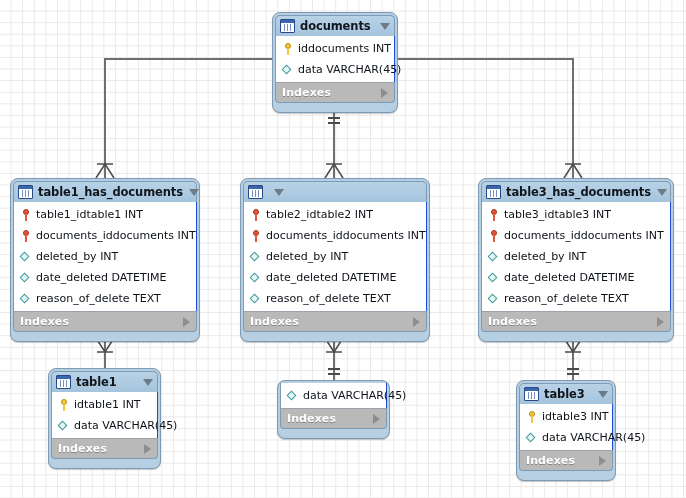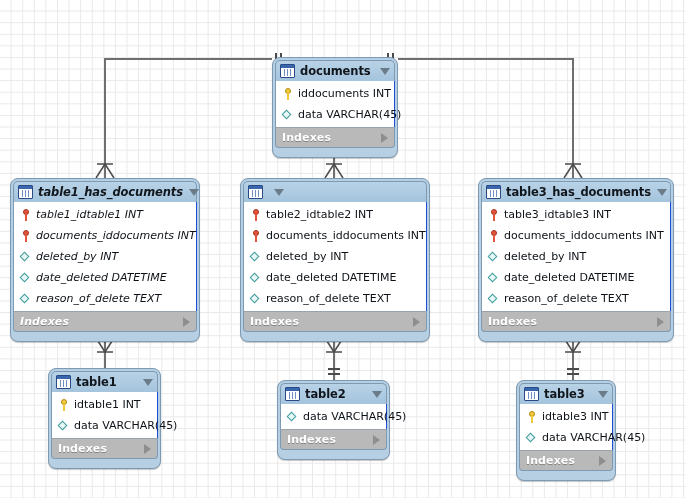--- a/index.html
+++ b/index.html
@@ -230,21 +230,21 @@
         <line x1="334" y1="352" x2="343" y2="338"></line>
       </g>
       <g>
         <line x1="565" y1="352" x2="581" y2="352"></line>
         <line x1="573" y1="352" x2="564" y2="338"></line>
         <line x1="573" y1="352" x2="582" y2="338"></line>
       </g>
     </g>
   </svg>
 
-  <div class="tbl" style="left:272px; top:12px; width:126px;margin-top:45px;">
+  <div class="tbl" style="left:272px; top:12px; width:126px;">
     <div class="tbl-hdr">
       <span class="tbl-ico"></span>
       <span class="tbl-title">documents</span>
       <span class="caret"></span>
     </div>
     <div class="tbl-body">
       <div class="col">
         <span class="col-ico ico-pk"></span>
         <span>iddocuments INT</span>
       </div>
@@ -252,21 +252,21 @@
         <span class="col-ico ico-col"></span>
         <span>data VARCHAR(45)</span>
       </div>
     </div>
     <div class="tbl-foot">
       <span class="foot-lbl">Indexes</span>
       <span class="foot-arrow"></span>
     </div>
   </div>
 
-  <div class="tbl" style="left:10px; top:178px; width:190px;font-style:italic;">
+  <div class="tbl" style="left:10px; top:178px; width:190px;">
     <div class="tbl-hdr">
       <span class="tbl-ico"></span>
       <span class="tbl-title">table1_has_documents</span>
       <span class="caret"></span>
     </div>
     <div class="tbl-body">
       <div class="col">
         <span class="col-ico ico-pkfk"></span>
         <span>table1_idtable1 INT</span>
       </div>
@@ -376,25 +376,20 @@
         <span>data VARCHAR(45)</span>
       </div>
     </div>
     <div class="tbl-foot">
       <span class="foot-lbl">Indexes</span>
       <span class="foot-arrow"></span>
     </div>
   </div>
 
   <div class="tbl" style="left:277px; top:380px; width:113px;">
-    <div class="tbl-hdr">
-      <span class="tbl-ico"></span>
-      <span class="tbl-title">table2</span>
-      <span class="caret"></span>
-    </div>
     <div class="tbl-body">
       <div class="col">
         <span class="col-ico ico-col"></span>
         <span>data VARCHAR(45)</span>
       </div>
     </div>
     <div class="tbl-foot">
       <span class="foot-lbl">Indexes</span>
       <span class="foot-arrow"></span>
     </div>

